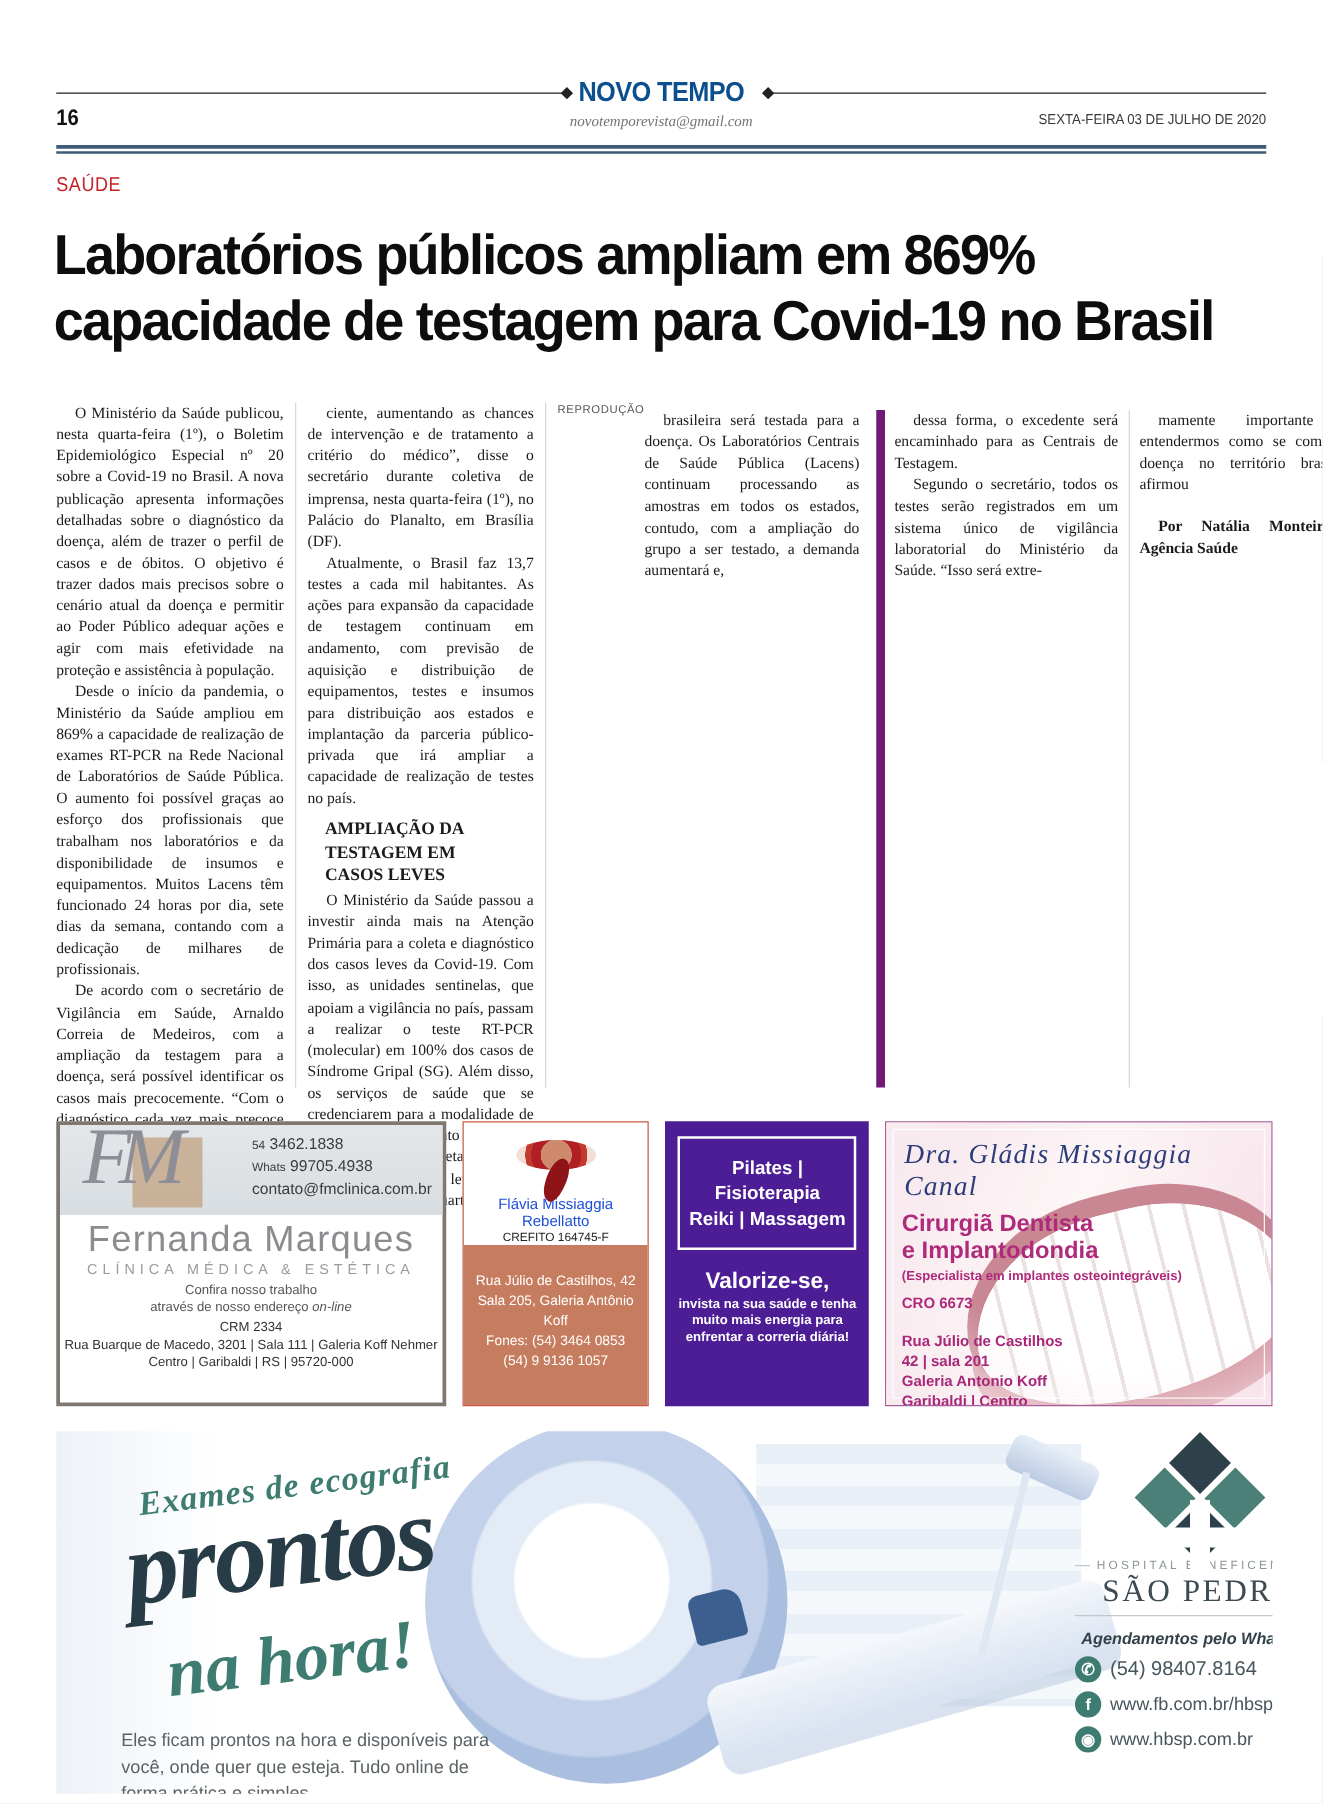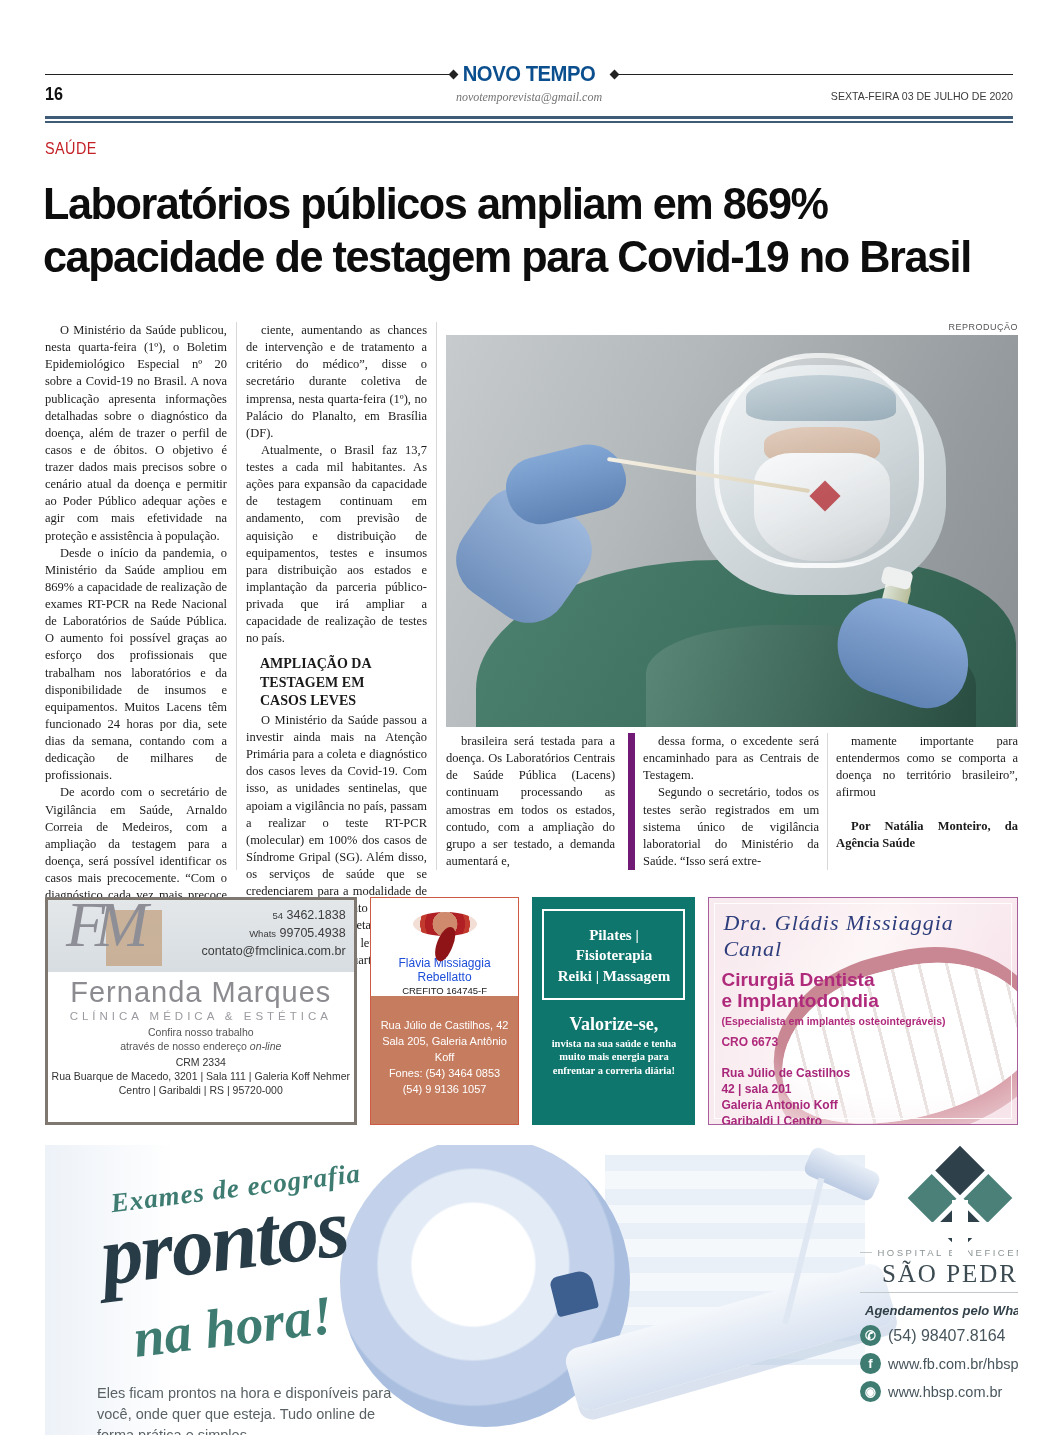--- a/index.html
+++ b/index.html
@@ -38,21 +38,21 @@
     font-family:"Liberation Sans",sans-serif; font-weight:bold; font-size:45px;
     line-height:1.17; letter-spacing:-1.5px; color:#0d0d0d;
     transform:scaleX(0.96); transform-origin:left; }
 
   
   .article { position:absolute; left:45px; top:322px; width:973px; height:548px; display:flex; }
   .col { font-size:12.5px; line-height:1.37; text-align:justify; }
   .col p { text-indent:15px; }
   .col-1 { width:197px; padding-right:9px; border-right:1px solid #d8d8d8; }
   .col-2 { width:205px; padding:0 9px; border-right:1px solid #d8d8d8; }
-  .right-zone { width:581px; padding-left:9px; display:flex; flex-direction:column; }
+  .right-zone { width:581px; padding-left:9px; display:flex; flex-direction:row; }
   .photo-credit { text-align:right; font-family:"Liberation Sans",sans-serif;
     font-size:9px; letter-spacing:0.5px; color:#555; height:14px; }
   .subhead { font-weight:bold; font-size:14px; white-space:pre-line; padding-left:14px;
     margin:8px 0 2px 0; line-height:1.3; }
   .byline { font-weight:bold; text-indent:48px; margin-top:16px; }
 
   .bottom-cols { display:flex; margin-top:6px; flex:1; }
   .col-3 { width:192px; padding-right:13px; border-right:7px solid #701a75; }
   .col-4 { width:196px; padding:0 8px; border-right:1px solid #d8d8d8; }
   .col-5 { width:193px; padding-left:8px; }
@@ -95,21 +95,21 @@
   
   .ads-row { position:absolute; left:45px; top:897px; width:973px; height:228px; display:flex; gap:13px; }
 
   
   .ad-fm { width:316px; height:228px; border:3px solid #7e7870; background:#fff;
     font-family:"Liberation Sans",sans-serif; display:flex; flex-direction:column; }
   .fm-top { position:relative; height:72px; background:linear-gradient(#e3e7ea,#d8dde1); }
   .fm-square { position:absolute; left:58px; top:10px; width:56px; height:56px; background:#c5a98c; opacity:0.85; }
   .fm-monogram { position:absolute; left:18px; top:-12px; font-family:"Liberation Serif",serif;
     font-style:italic; font-size:64px; color:#8e8e96; letter-spacing:-10px; }
-  .fm-contacts { position:absolute; right:8px; top:6px; text-align:right; font-size:12.5px; color:#3c3c3c; line-height:1.45; }
+  .fm-contacts { position:absolute; right:8px; top:6px; font-size:12.5px; color:#3c3c3c; line-height:1.45; }
   .fm-contacts .small { font-size:9.5px; }
   .fm-name { text-align:center; font-size:29px; color:#8b8b90; margin-top:4px; letter-spacing:1px; }
   .fm-tagline { text-align:center; font-size:11.5px; color:#9a9aa0; letter-spacing:4px; margin-top:1px; }
   .fm-note { text-align:center; font-size:10.5px; color:#555; line-height:1.3; margin-top:4px; }
   .fm-note .it { font-style:italic; }
   .fm-bar { background:#8a7e74; color:#fff; text-align:center; font-size:21px; padding:3px 0; margin-top:5px; }
   .fm-footer { text-align:center; font-size:10.5px; color:#333; line-height:1.3; padding-top:3px; }
 
   
   .ad-flavia { width:152px; height:228px; border:1px solid #cc5a44; background:#fff;
@@ -117,22 +117,22 @@
   .fl-logo { width:64px; height:64px; margin:14px auto 6px; border-radius:50%;
     background:radial-gradient(circle at 50% 50%, #cf8a6d 0 36%, #b01f24 37% 58%, #c2392e 59% 72%, #f2ded4 73% 100%); position:relative; }
   .fl-logo::after { content:""; position:absolute; left:24px; top:14px; width:16px; height:36px;
     background:#8e1418; border-radius:45% 55% 40% 60%; transform:rotate(25deg); }
   .fl-name { font-size:12px; color:#1d4ed8; margin-top:14px; }
   .fl-crefito { font-size:9.5px; color:#222; margin-top:1px; }
   .fl-address { margin-top:auto; background:#c67c5f; color:#fff; font-size:11px; line-height:1.45;
     padding:22px 4px 26px; white-space:pre-line; }
 
   
-  .ad-pilates { width:165px; height:228px; background:#0f766e; color:#fff;
-    font-family:Liberation Serif, serif; font-weight:bold; padding:12px 10px; }
+  .ad-pilates { width:165px; height:228px; background:#4c1d95; color:#fff;
+    font-family:Liberation Sans, sans-serif; font-weight:bold; padding:12px 10px; }
   .pil-box { border:2px solid #fff; padding:14px 6px 12px; text-align:center; }
   .pil-services { font-size:15px; line-height:1.35; }
   .pil-desc { font-size:11px; line-height:1.3; margin-top:12px; text-align:center; }
   .pil-slogan { text-align:center; margin-top:14px; }
   .pil-slogan .big { font-size:18px; }
   .pil-slogan .small { font-size:10.5px; line-height:1.3; display:block; margin-top:2px; }
 
   
   .ad-gladis { position:relative; width:314px; height:228px; border:1px solid #a85e9a; overflow:hidden;
     background:linear-gradient(115deg,#f7e7ec 0%,#fdf6f7 45%,#f5dde6 100%);

